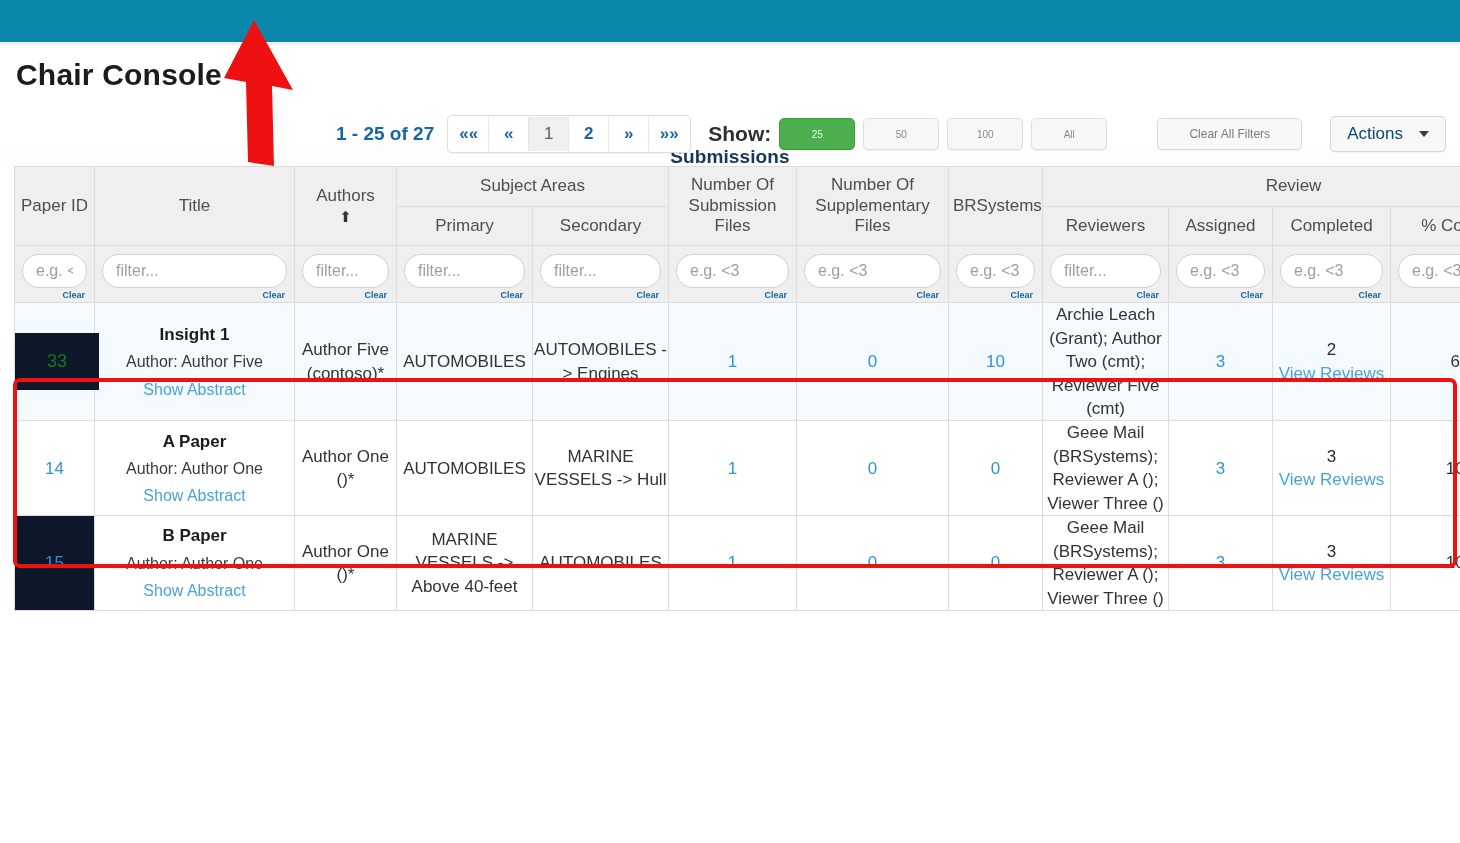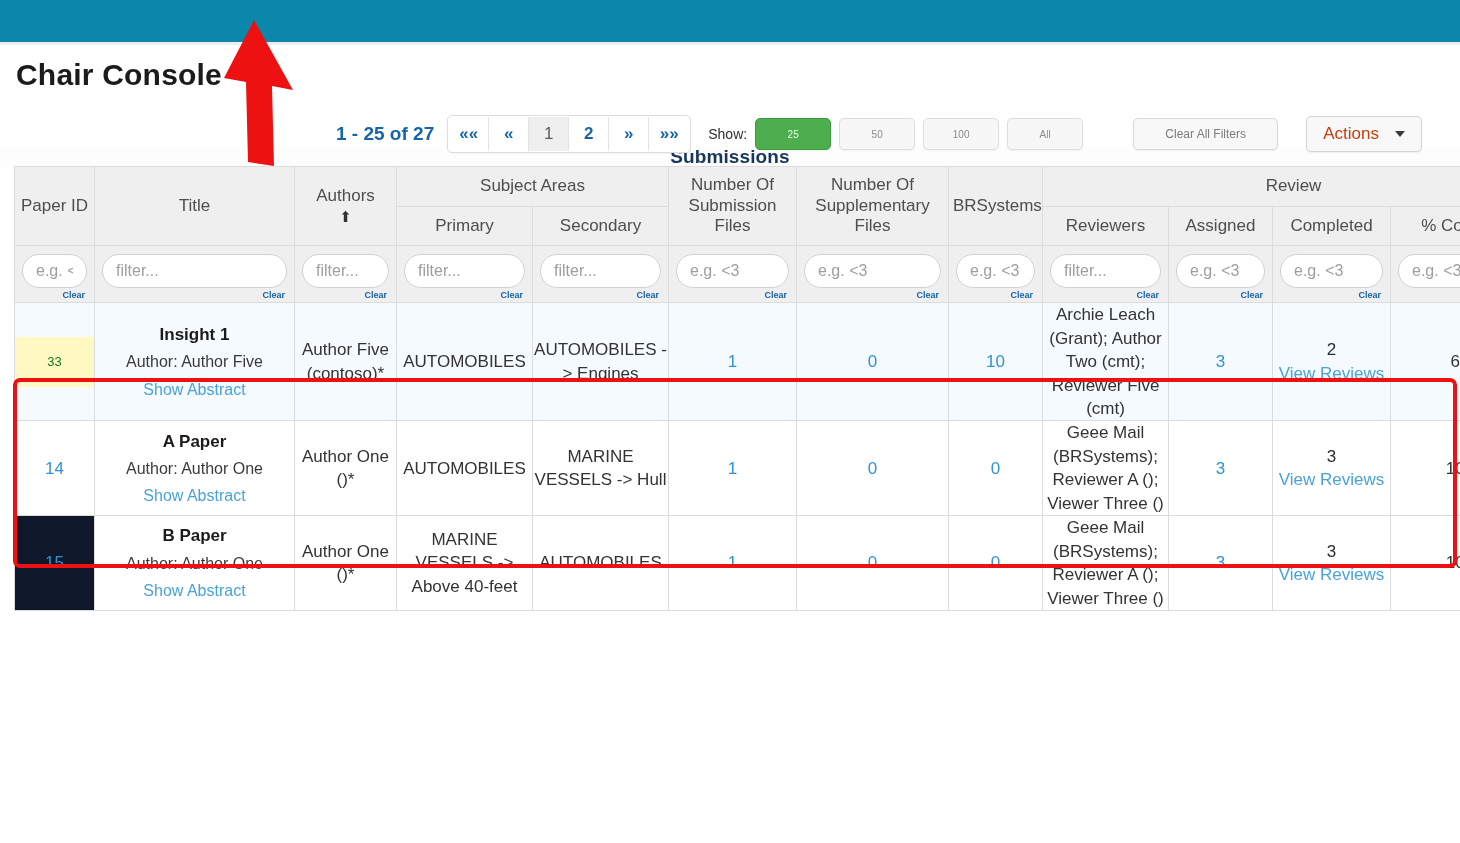--- a/index.html
+++ b/index.html
@@ -72,21 +72,21 @@
   .pager-btn {
     min-width: 40px; height: 34px; display: flex; align-items: center;
     justify-content: center; font-size: 17px; font-weight: bold;
     color: #1565a8; background: #fff; border-right: 1px solid #e3e3e3;
     cursor: pointer; padding: 0 8px;
   }
   .pager-btn:last-child { border-right: none; }
   .pager-btn.current { background: #efefef; color: #5d5d5d; font-weight: normal; }
 
   #show-label {
-    margin-left: 17px; font-size: 14px; font-weight: normal; color: #2e2e2e;
+    margin-left: 17px; font-size: 21px; font-weight: bold; color: #2e2e2e;
   }
   .show-btn {
     width: 76px; height: 32px; margin-left: 8px; border-radius: 5px;
     display: flex; align-items: center; justify-content: center;
     font-size: 10px; color: #8a8a8a; background: #f7f7f7;
     border: 1px solid #ddd; cursor: pointer;
     box-shadow: 0 1px 1px rgba(0,0,0,.05);
   }
   .show-btn.active {
     background: #4cae4c; border-color: #3f9a3f; color: #eaffe5;
@@ -94,21 +94,21 @@
   #clear-filters-btn {
     width: 145px; height: 32px; margin-left: 50px; border-radius: 5px;
     display: flex; align-items: center; justify-content: center;
     font-size: 12px; color: #7b7b7b; background: #f8f8f8;
     border: 1px solid #d8d8d8; cursor: pointer;
     box-shadow: 0 1px 1px rgba(0,0,0,.05);
   }
   #actions-btn {
     height: 36px; margin-left: 28px; padding: 0 16px; border-radius: 5px;
     display: flex; align-items: center; justify-content: center;
-    font-size: 17px; color: #c2410c; background: #f8f8f8;
+    font-size: 17px; color: #0c4a6e; background: #f8f8f8;
     border: 1px solid #d4d4d4; cursor: pointer;
     box-shadow: 0 1px 1px rgba(0,0,0,.05);
     gap: 8px;
   }
   .caret-dark {
     display: inline-block; width: 0; height: 0; margin-left: 8px;
     border-left: 5px solid transparent; border-right: 5px solid transparent;
     border-top: 6px solid #3b3b3b;
   }
 
@@ -149,22 +149,22 @@
   
   tbody td { padding: 10px 6px; line-height: 1.38; background: #fff; }
   tr.row-hl td { background: #f4fafd; }
   .title-cell { text-align: left; padding-left: 10px; vertical-align: top; }
   .ttl { font-weight: bold; font-size: 17px; color: #1b1b1b; display: block; }
   .auth { font-size: 16px; color: #3a3a3a; display: block; margin-top: 5px; }
   .link { color: #4aa3d8; cursor: pointer; display: block; margin-top: 5px; font-size: 16px; }
   .numlink { color: #2f93d6; }
   .pid { color: #2f93d6; }
   .pid-hl {
-    display: inline-block; background: #fef9c3; color: #147a14;
-    padding: 16px 32px; font-size: 13px;
+    display: inline-block; background: #0f172a; color: #147a14;
+    padding: 16px 32px; font-size: 18px;
   }
   .rev-num { color: #2b2b2b; display: block; }
   .view-rev { color: #4aa3d8; cursor: pointer; display: block; }
   .sortarrow { display: block; font-size: 15px; color: #333; margin-top: 2px; }
 
   
   #hl-box {
     position: absolute; left: 13px; top: 378px;
     width: 1444px; height: 190px;
     border: 4px solid #ee1111; border-radius: 7px;

